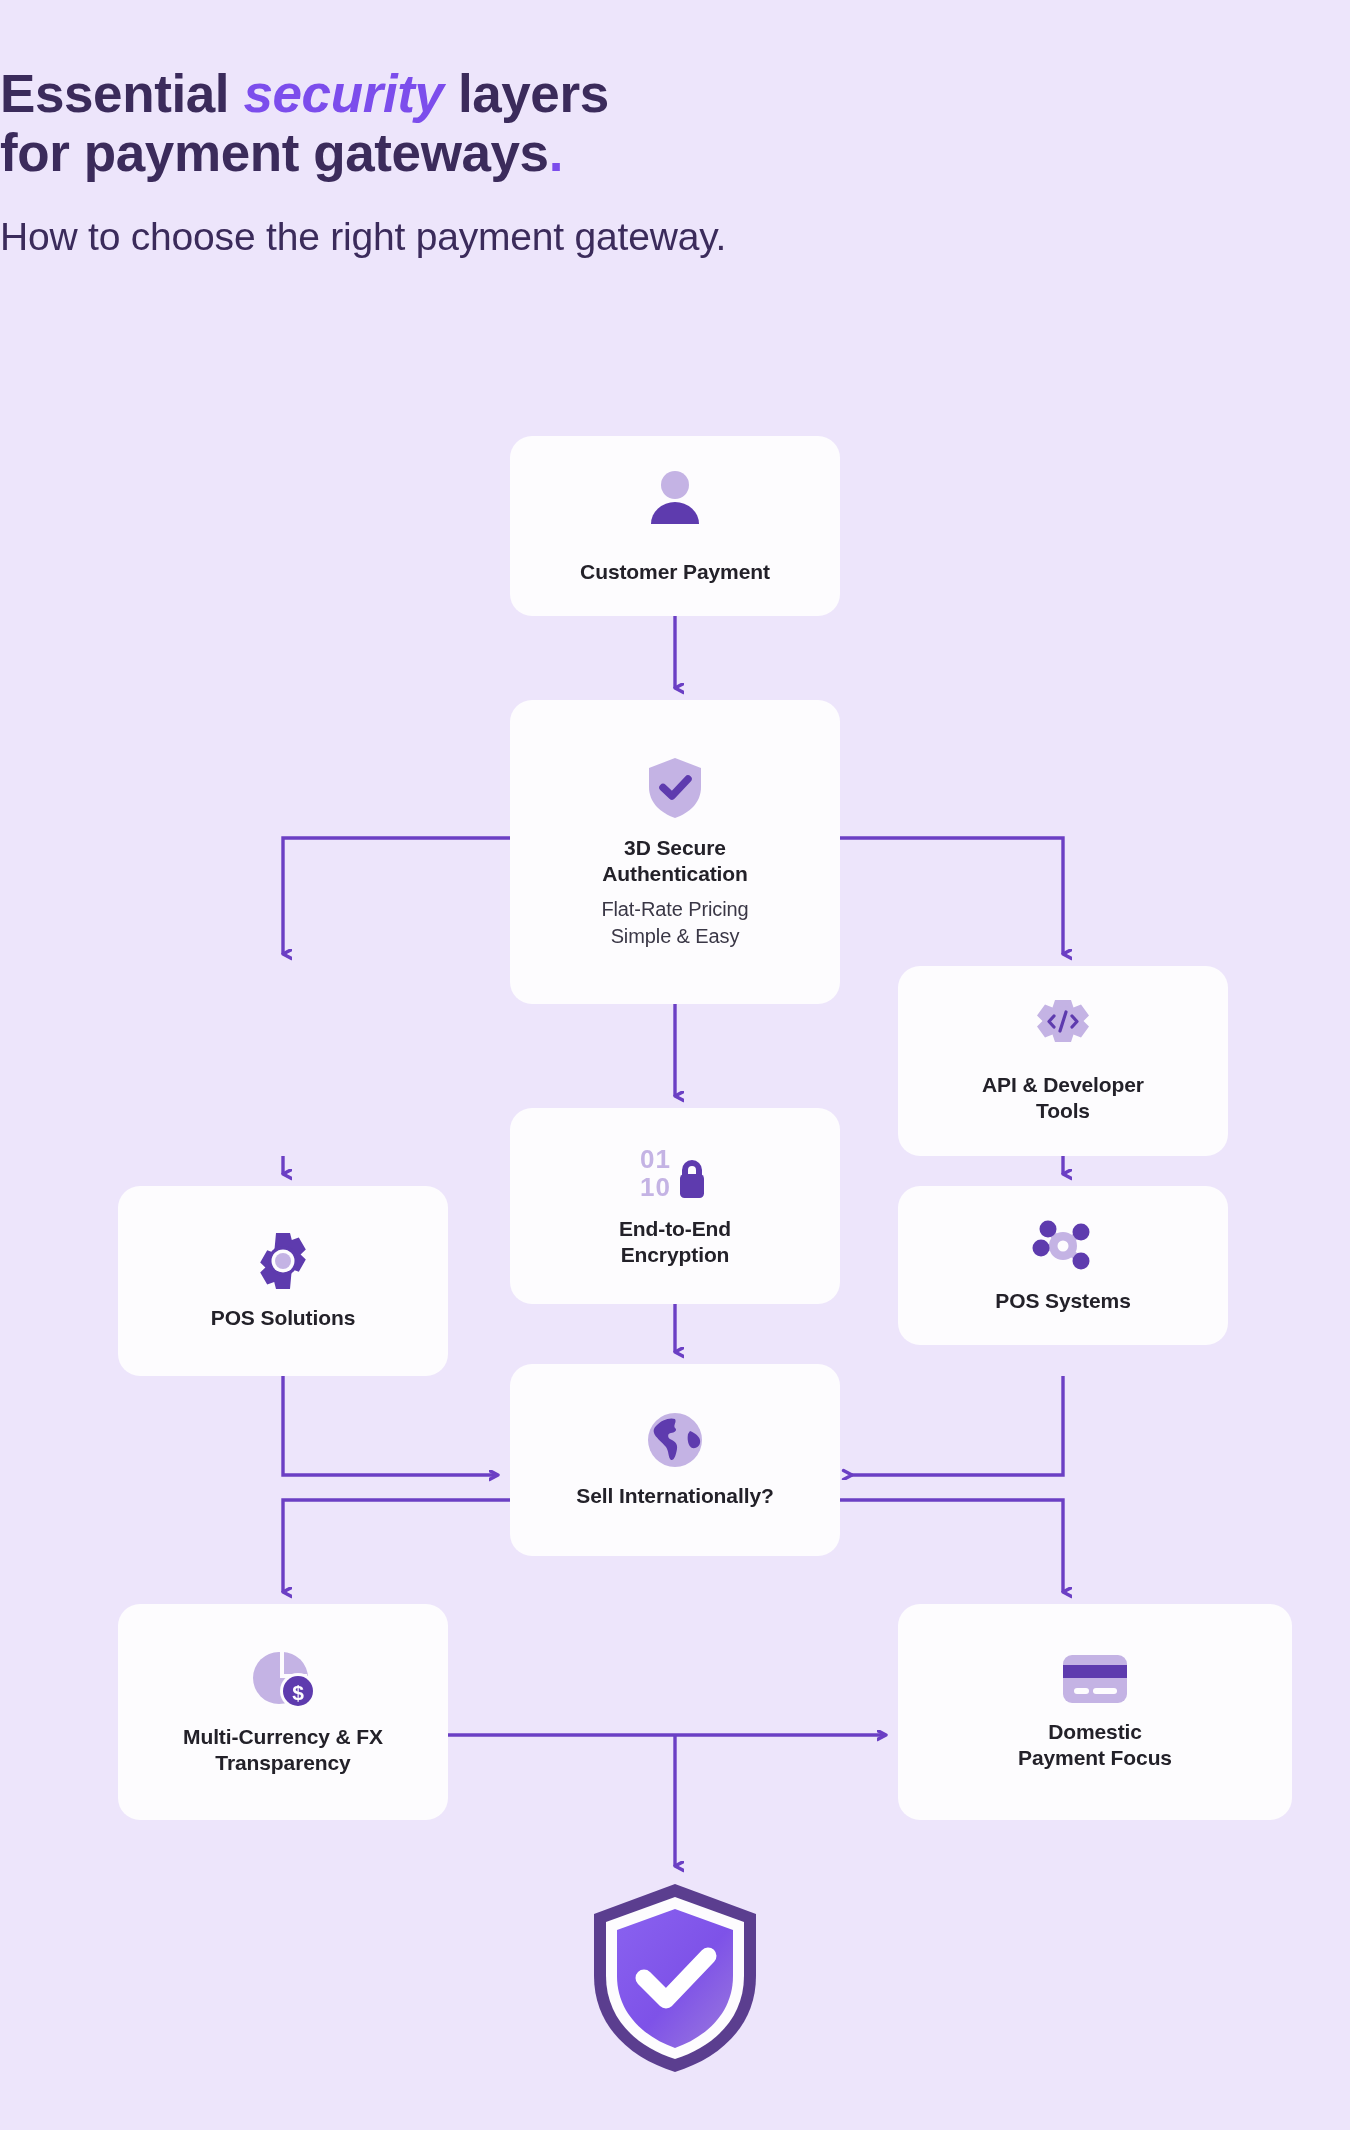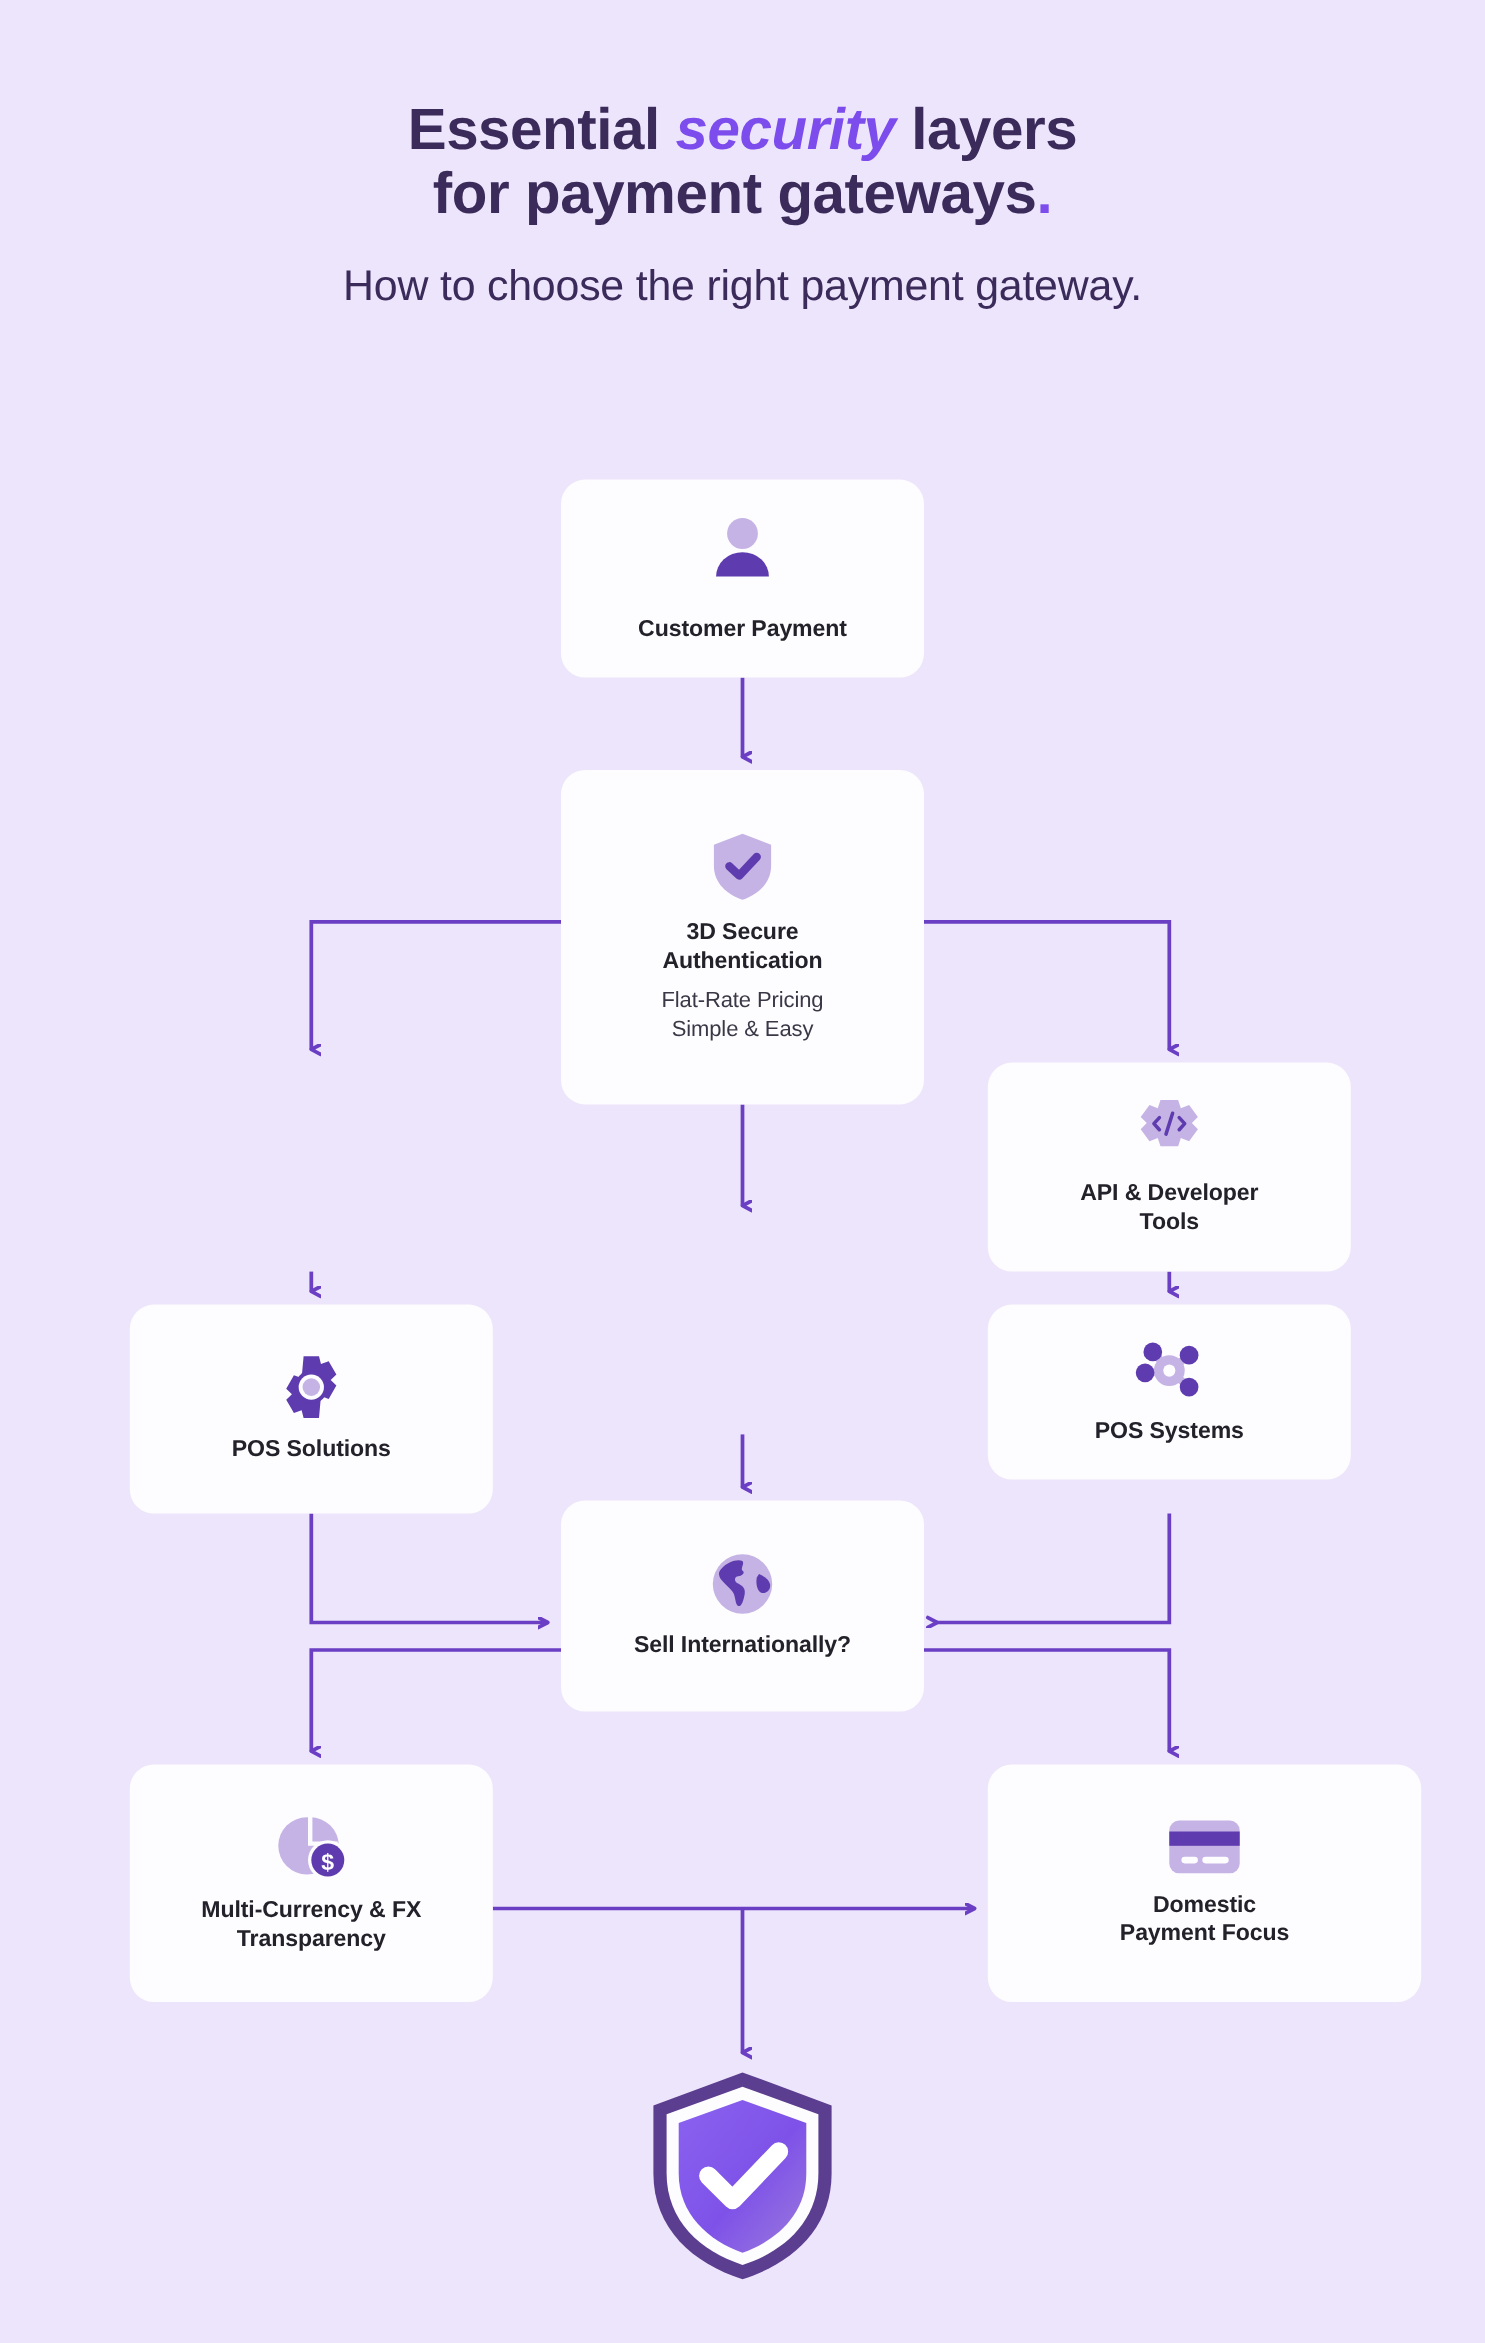--- a/index.html
+++ b/index.html
@@ -18,22 +18,21 @@
     width: 1350px;
     height: 2130px;
     background: #EDE5FB;
   }
 
   
   #header {
     position: absolute;
     top: 0; left: 0;
     width: 1350px;
-    text-align: center;
-    padding-top: 88px;
+    padding-top: 64px;
   }
   #title {
     font-size: 53px;
     font-weight: 700;
     line-height: 1.12;
     color: #3B2B5B;
     letter-spacing: -0.4px;
   }
   #title .accent {
     color: #7C4DEC;
@@ -202,20 +201,32 @@
         <circle cx="31" cy="23" r="15" fill="#C4B3E4"></circle>
         <path d="M22,18 L17,23.5 L22,29" fill="none" stroke="#5E3BAE" stroke-width="3.2" stroke-linecap="round" stroke-linejoin="round"></path>
         <path d="M40,18 L45,23.5 L40,29" fill="none" stroke="#5E3BAE" stroke-width="3.2" stroke-linecap="round" stroke-linejoin="round"></path>
         <path d="M34,14 L28,33" fill="none" stroke="#5E3BAE" stroke-width="3.2" stroke-linecap="round"></path>
       </svg>
     </div>
     <div class="card-title">API &amp; Developer</div>
     <div class="card-title">Tools</div>
   </div>
 
+  <div class="card" id="card-encryption">
+    <div class="icon-wrap">
+      <svg width="72" height="58" viewBox="0 0 72 58">
+        <text x="1" y="24" font-family="'Liberation Sans', sans-serif" font-size="26" font-weight="700" fill="#C4B3E4" letter-spacing="1">01</text>
+        <text x="1" y="52" font-family="'Liberation Sans', sans-serif" font-size="26" font-weight="700" fill="#C4B3E4" letter-spacing="1">10</text>
+        <path d="M46,32 v-6 a7,7 0 0 1 14,0 v6" fill="none" stroke="#5E3BAE" stroke-width="6"></path>
+        <rect x="41" y="30" width="24" height="24" rx="4.5" fill="#5E3BAE"></rect>
+      </svg>
+    </div>
+    <div class="card-title">End-to-End</div>
+    <div class="card-title">Encryption</div>
+  </div>
 
   <div class="card" id="card-pos-solutions">
     <div class="icon-wrap">
       <svg width="60" height="60" viewBox="0 0 60 60">
         <path d="M23,2 h14 l1.8,7 l7,-2.6 l7,12.2 l-5.2,5 l5.2,5 l-7,12.2 l-7,-2.6 L37,58 H23
                  l-1.8,-7 l-7,2.6 l-7,-12.2 l5.2,-5 l-5.2,-5 l7,-12.2 l7,2.6 Z" fill="#5E3BAE"></path>
         <circle cx="30" cy="30" r="15" fill="#5E3BAE"></circle>
         <circle cx="30" cy="30" r="11.5" fill="#FDFCFE"></circle>
         <circle cx="30" cy="30" r="8" fill="#C4B3E4"></circle>
       </svg>

